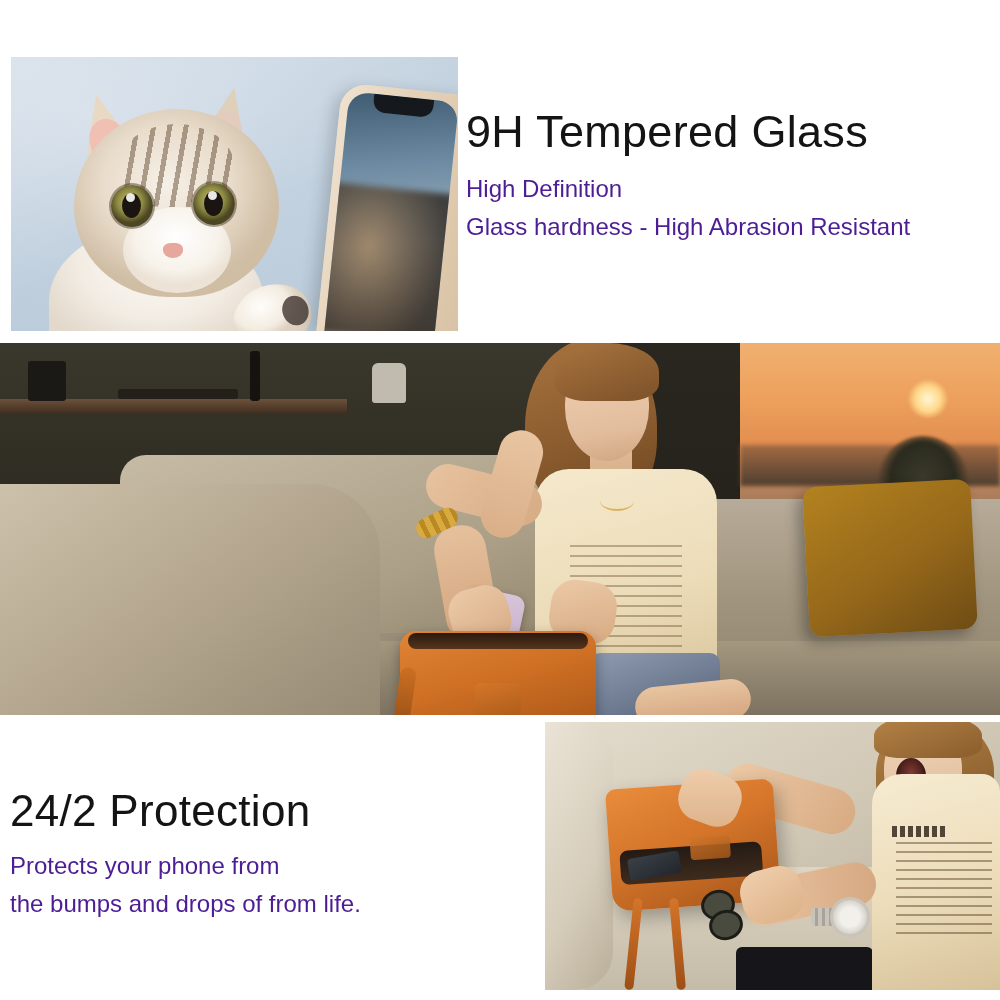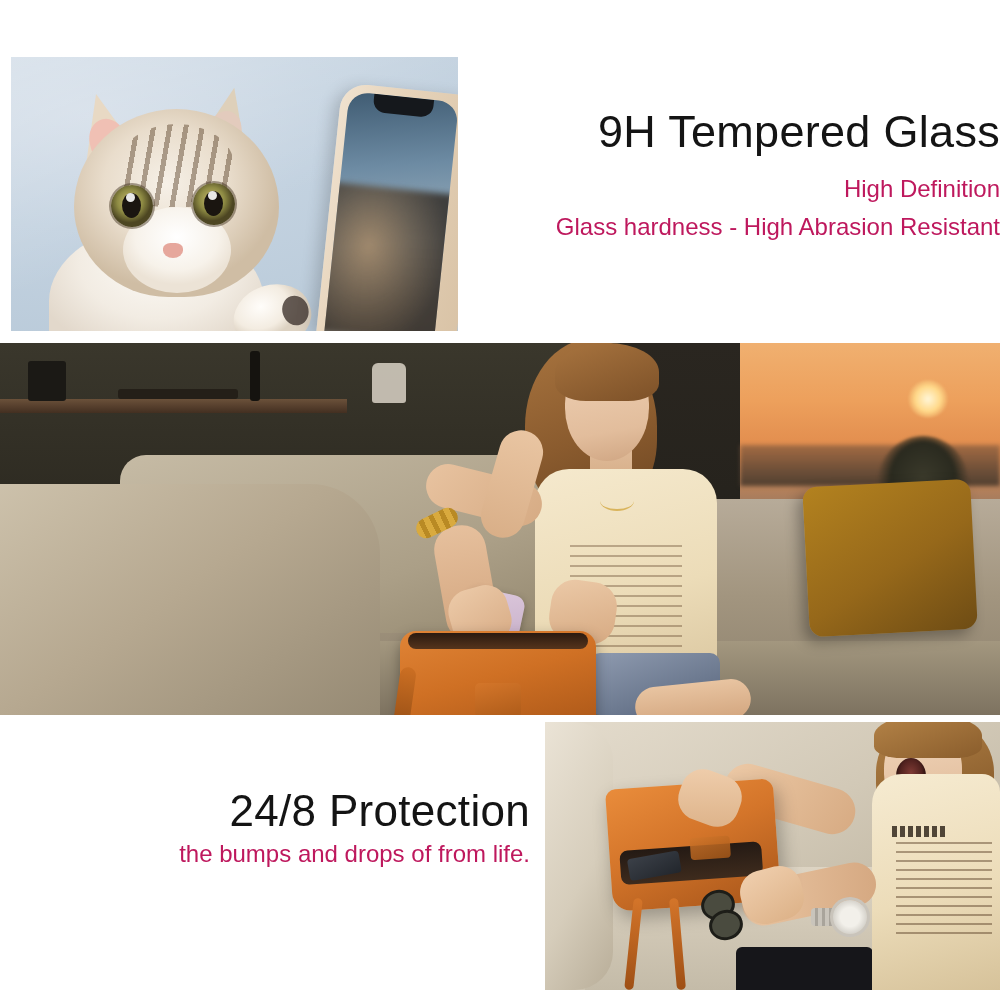--- a/index.html
+++ b/index.html
@@ -250,26 +250,26 @@
     background:linear-gradient(160deg,#f0cfae,#dcb187);border-radius:22px;transform:rotate(20deg);}
   .w3-hand2{position:absolute;left:196px;top:146px;width:62px;height:54px;
     background:linear-gradient(160deg,#f0cfae,#dcb187);border-radius:22px;transform:rotate(-14deg);}
   .w3-watch{position:absolute;left:288px;top:178px;width:34px;height:34px;
     border-radius:50%;background:radial-gradient(circle,#f2f0ea 40%,#b9b5ad 100%);
     box-shadow:0 0 0 3px #c9c4bb;}
   .w3-band{position:absolute;left:266px;top:186px;width:32px;height:18px;
     background:repeating-linear-gradient(90deg,#c9c4bb 0 4px,#a9a49b 4px 7px);border-radius:4px;}
 
   
-  .txt-block{position:absolute;text-align:right;color:#1a1a1a;}
+  .txt-block{position:absolute;text-align:left;color:#1a1a1a;}
   #text-glass{left:466px;top:108px;width:534px;}
   #text-protect{left:10px;top:788px;width:520px;}
   .headline{font-size:45px;line-height:1.05;font-weight:400;letter-spacing:.3px;color:#141414;}
   #text-protect .headline{font-size:44px;}
-  .subline{font-size:24px;line-height:1.5;font-weight:400;color:#be185d;}
+  .subline{font-size:24px;line-height:1.5;font-weight:400;color:#4c1d95;}
   .sub1{margin-top:16px;}
   .sub2{margin-top:2px;}
   #text-protect .sub1{margin-top:14px;}
 </style>
 </head>
 <body>
 
 <div class="page">
 
   <div class="photo" id="panel-cat">
@@ -344,21 +344,22 @@
     <div class="w-hand2"></div>
 
     <div class="bag">
       <div class="bag-lip"></div>
       <div class="bag-tab"></div>
       <div class="bag-strap"></div>
     </div>
   </div>
 
   <div class="txt-block" id="text-protect">
-    <div class="headline">24/8 Protection</div>
+    <div class="headline">24/2 Protection</div>
+    <div class="subline sub1">Protects your phone from</div>
     <div class="subline sub2">the bumps and drops of from life.</div>
   </div>
 
   <div class="photo" id="panel-bag">
     <div class="scene3"></div>
     <div class="sofa3-back"></div>
     <div class="sofa3-seat"></div>
     <div class="dark3"></div>
     <div class="sofa3-arm"></div>
 

